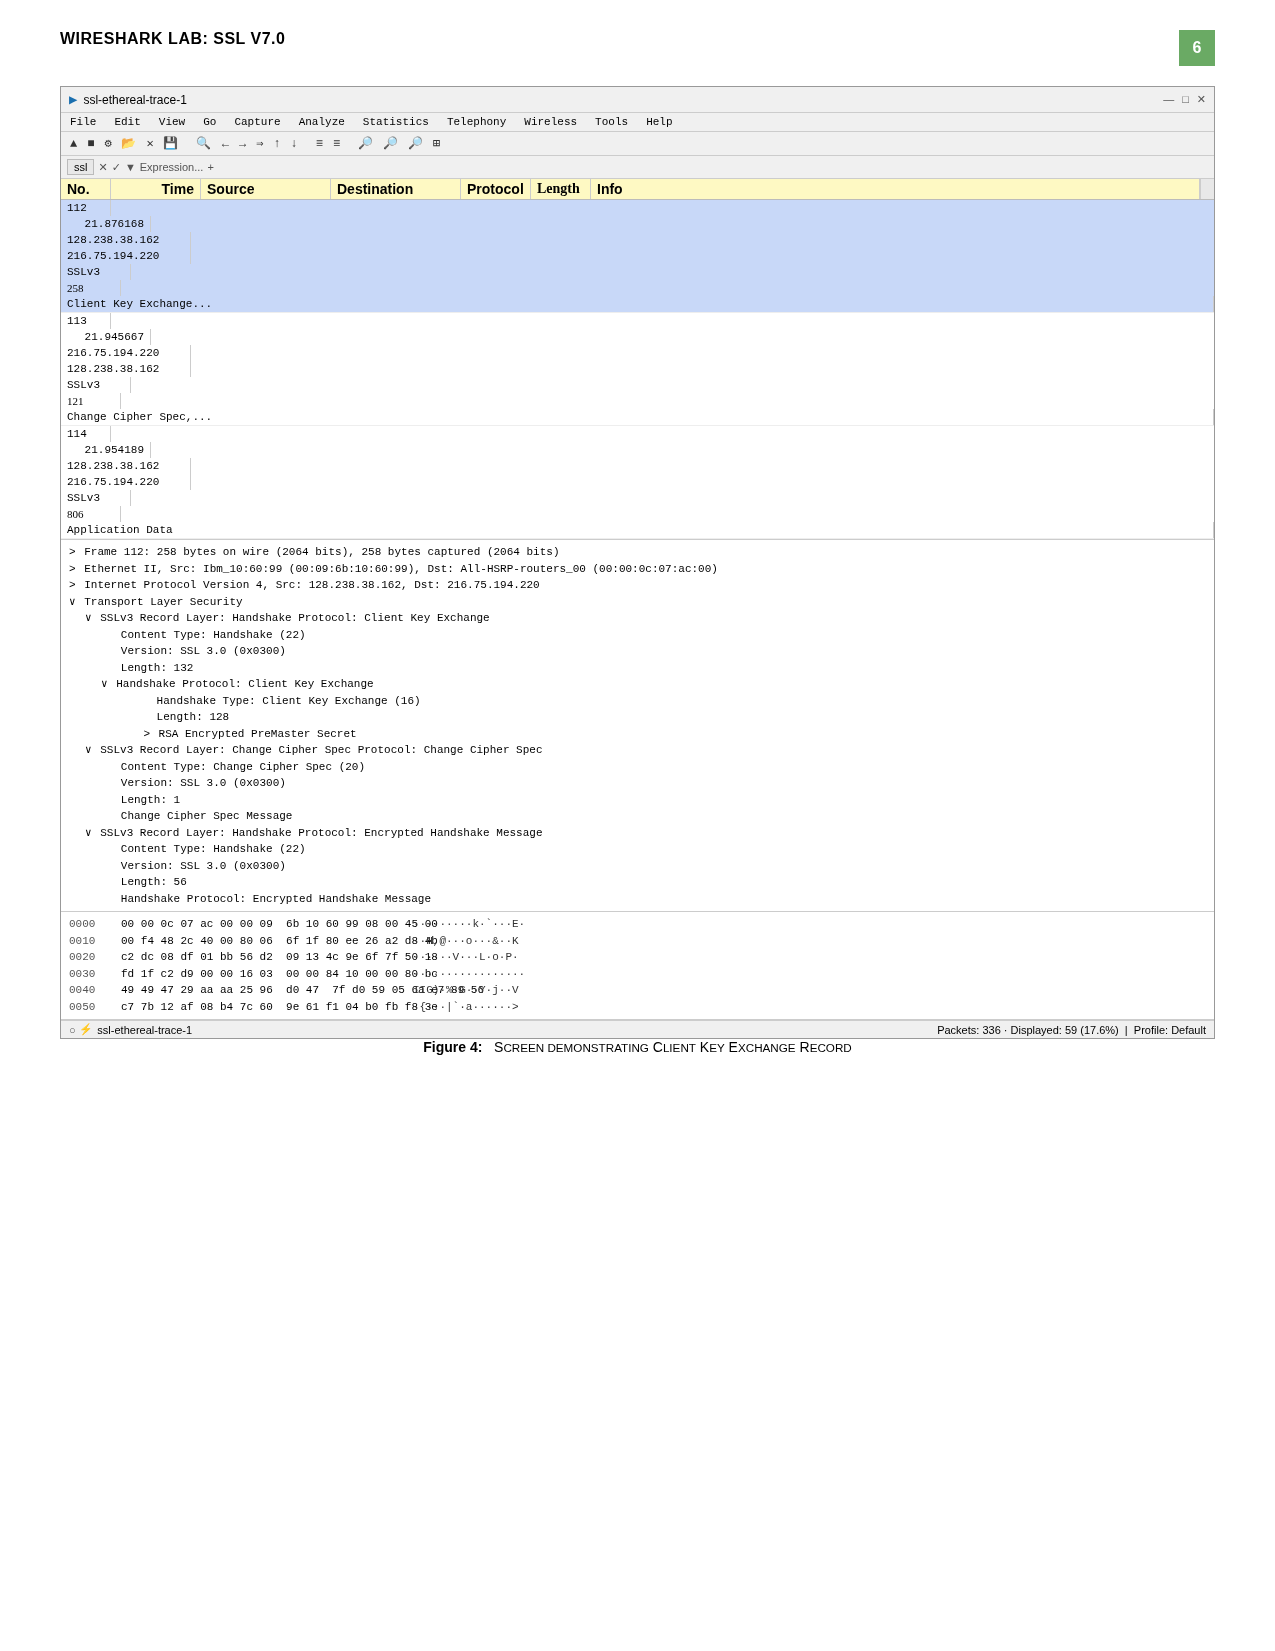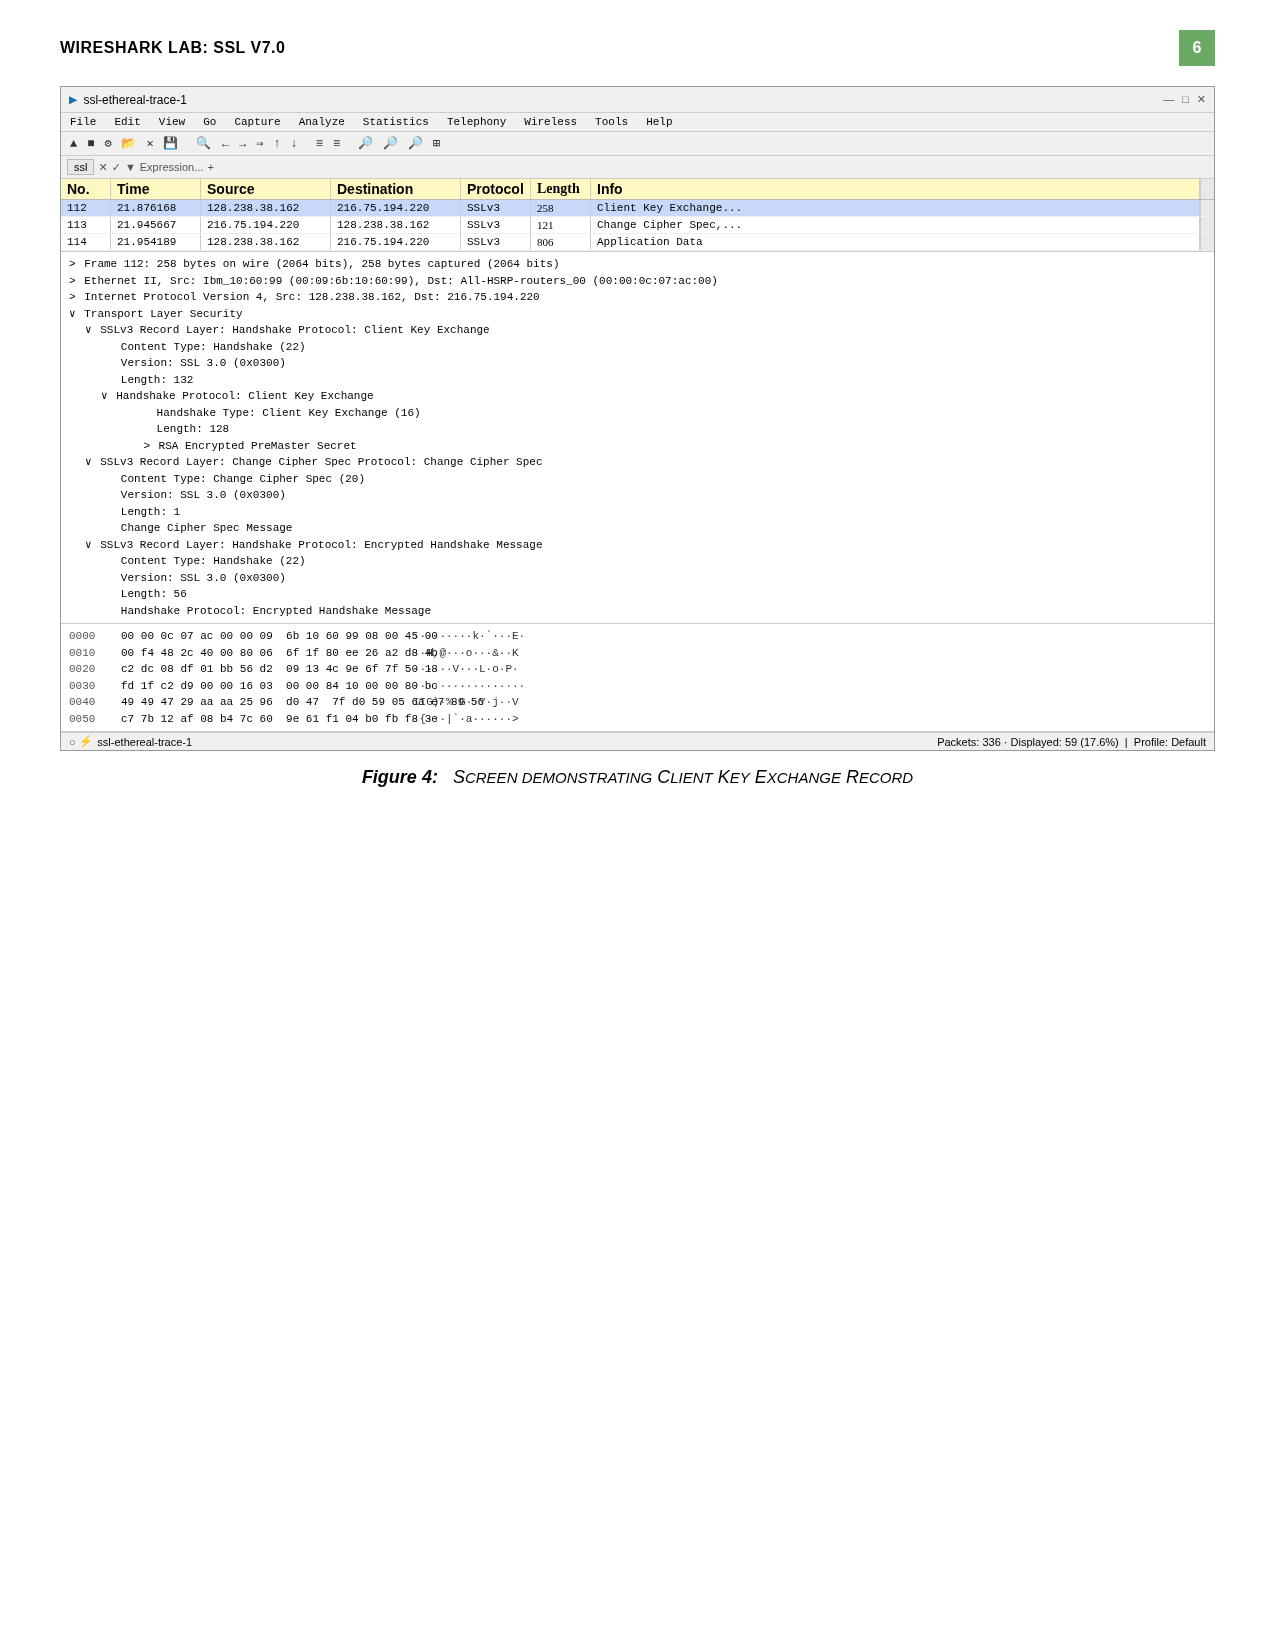--- a/index.html
+++ b/index.html
@@ -7,21 +7,21 @@
       background: #fff;
       font-family: Arial, sans-serif;
       font-size: 14px;
       color: #000;
       padding: 30px 60px;
     }
 
     .page-header {
       display: flex;
       justify-content: space-between;
-      align-items: center;
+      align-items: flex-start;
       margin-bottom: 20px;
     }
 
     .page-title {
       font-size: 16px;
       font-weight: bold;
       letter-spacing: 0.5px;
     }
 
     .page-number {
@@ -150,32 +150,33 @@
     }
 
     .ws-packet-header .col, .ws-packet-row .col {
       padding: 2px 6px;
       border-right: 1px solid #ccc;
       overflow: hidden;
       white-space: nowrap;
     }
 
     .col-no { width: 50px; }
-    .col-time { width: 90px; }
+    .col-time { width: 90px; text-align: right; }
     .col-src { width: 130px; }
     .col-dst { width: 130px; }
     .col-proto { width: 70px; }
     .col-len { width: 60px; font-family: Liberation Serif, serif; }
     .col-info { flex: 1; }
 
     .ws-packet-row {
       display: flex;
       font-family: 'Courier New', monospace;
       font-size: 11px;
       border-bottom: 1px solid #eee;
+      flex-direction: column;
     }
 
     
     .ws-detail-pane {
       border-bottom: 1px solid #ccc;
       padding: 4px 8px;
       font-family: 'Courier New', monospace;
       font-size: 11px;
       min-height: 320px;
       line-height: 1.5;
@@ -232,24 +233,22 @@
       display: flex;
       align-items: center;
       gap: 4px;
     }
 
     .status-icons { color: #555; }
 
     
     .figure-caption {
       text-align: center;
-      margin-top: 16px;
-      font-family: Arial, sans-serif;
-      font-size: 18px;
-      font-style: italic;
+      font-family: Arial, sans-serif;
+      font-size: 14px;
     }
 
     .scrollbar-stub {
       width: 14px;
       background: #e8e8e8;
       border-left: 1px solid #ccc;
       flex-shrink: 0;
     }
   </style>
 </head>

